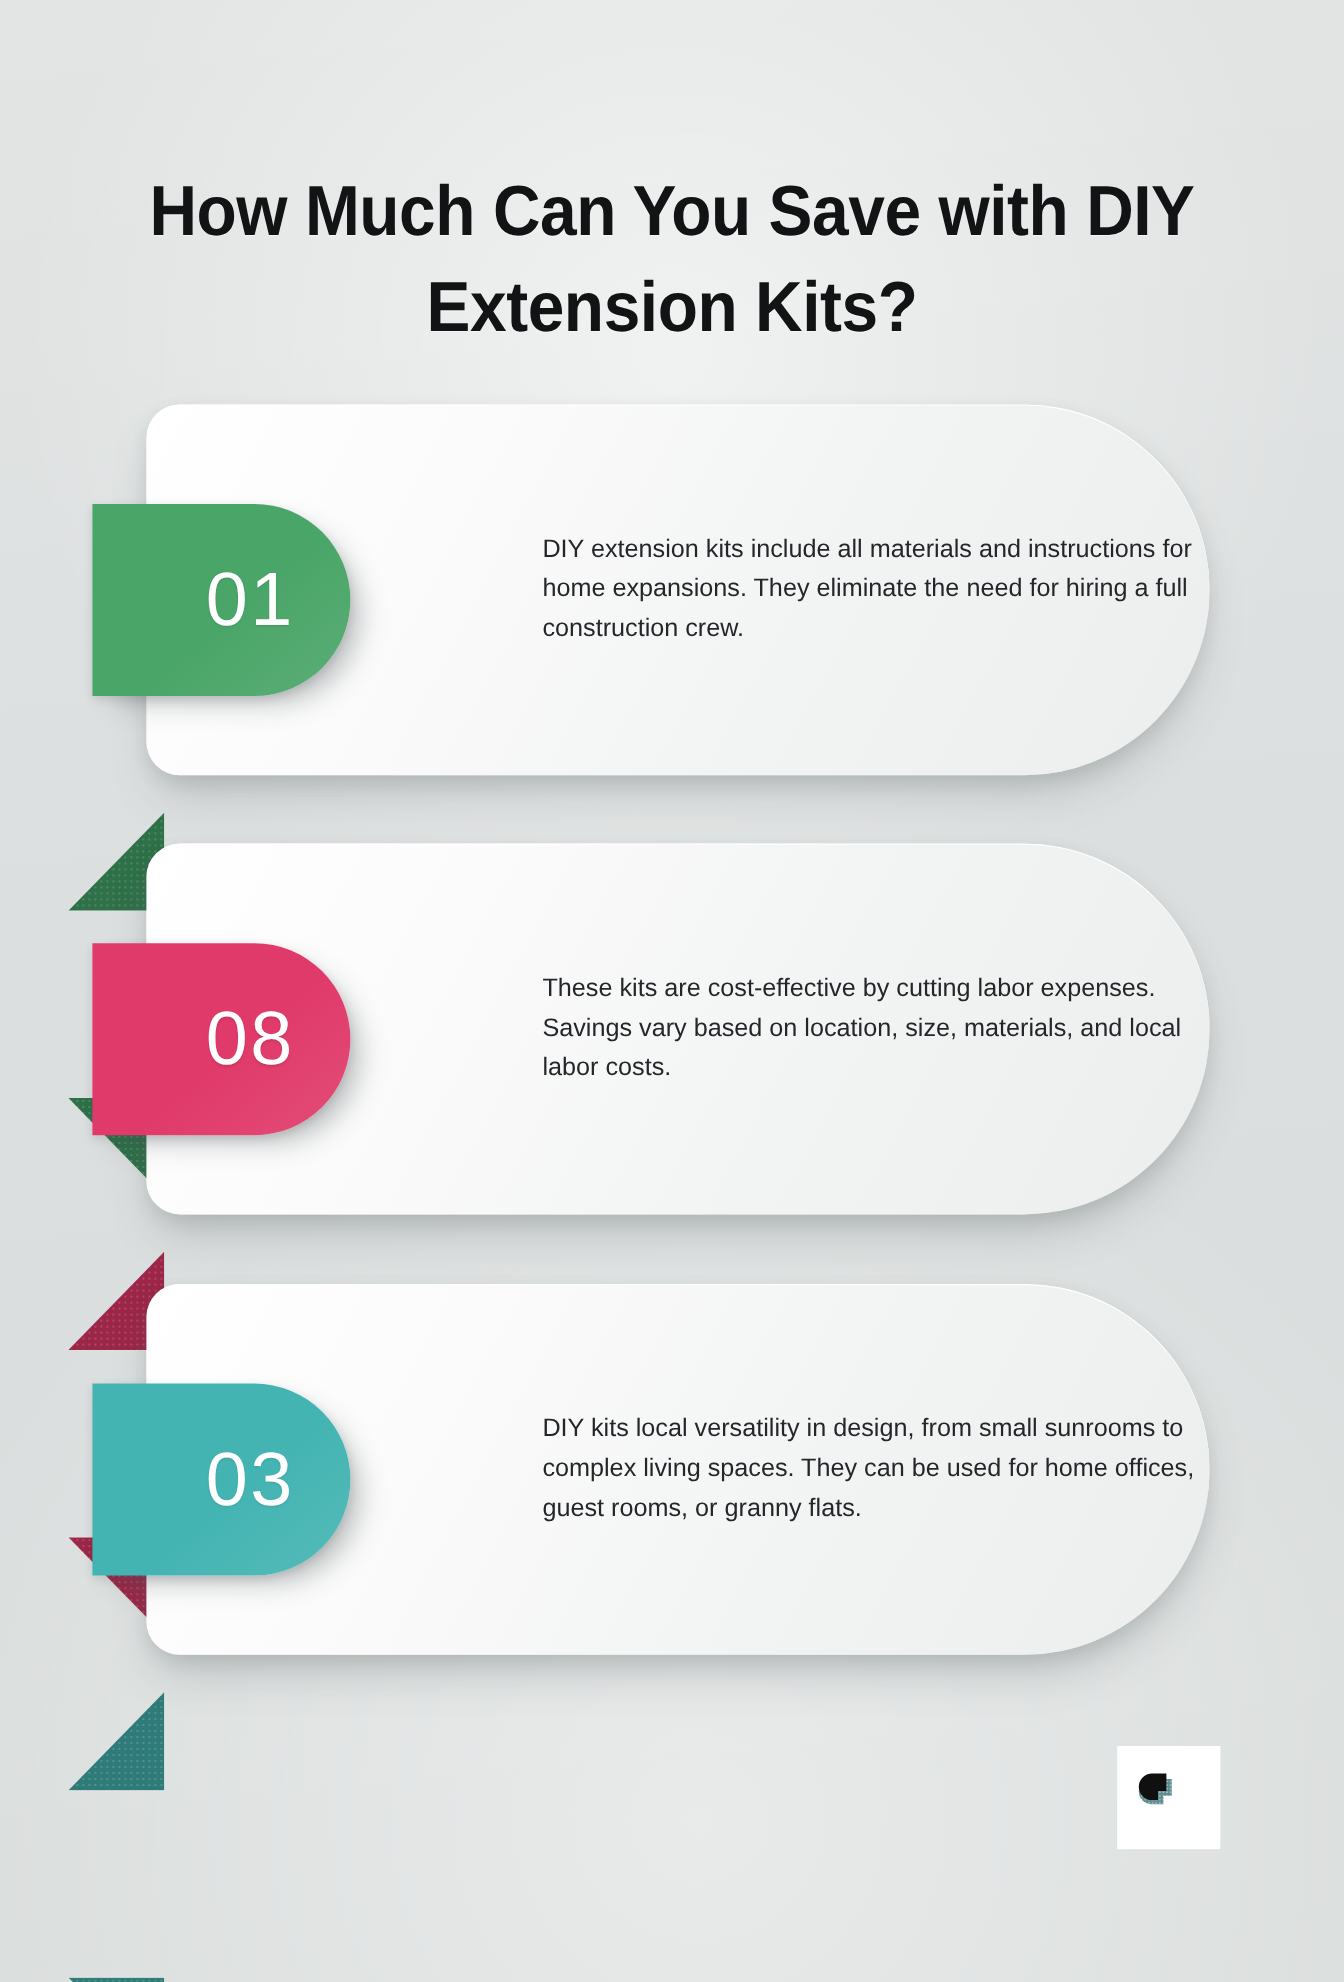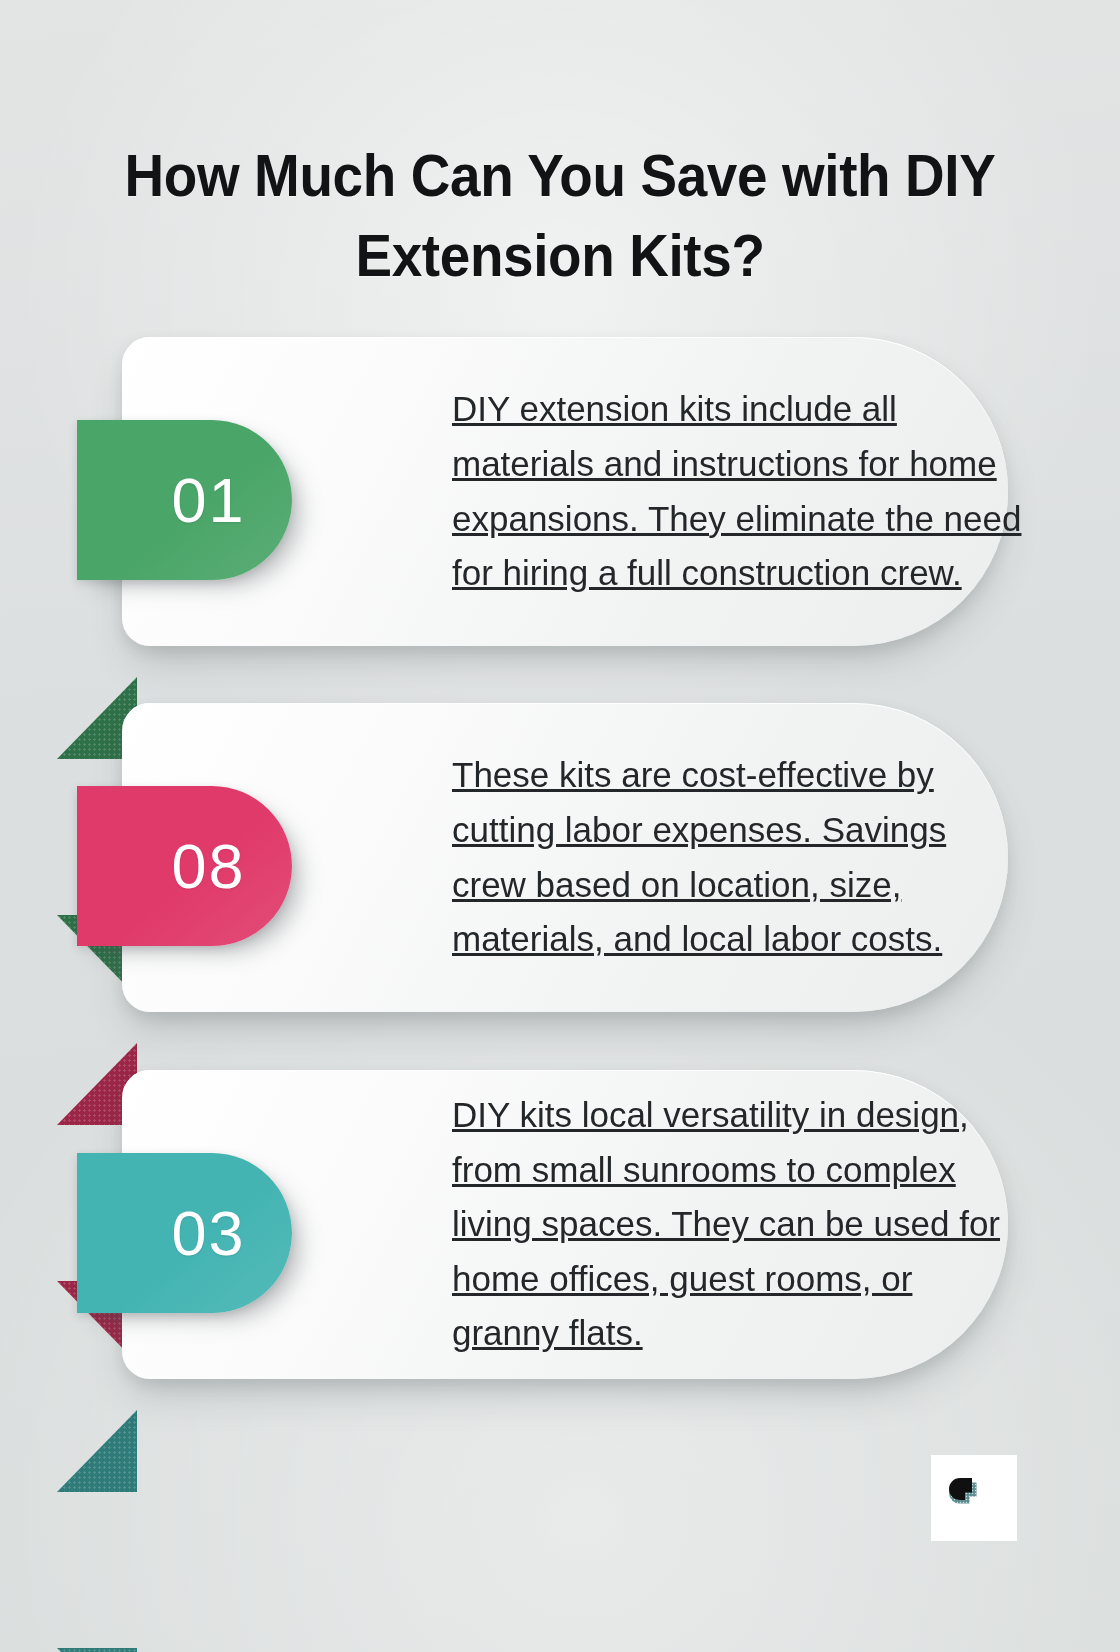--- a/index.html
+++ b/index.html
@@ -137,25 +137,24 @@
     position: absolute;
     left: 330px;
     top: 0;
     width: 570px;
     height: 309px;
     display: flex;
     align-items: center;
     z-index: 4;
   }
   .card-text span {
-    font-size: 35px;
+    font-size: 21px;
     line-height: 1.56;
     color: #23272a;
     font-weight: 400;
-    text-decoration: underline;
   }
 
   
   .logo-box {
     position: absolute;
     left: 931px;
     top: 1455px;
     width: 86px;
     height: 86px;
     background: #ffffff;
@@ -189,21 +188,21 @@
       <span class="badge-num">01</span>
     </div>
   </div>
 
   <div class="row row-2">
     <div class="fold fold-top" id="fold-2-top" style="background: rgb(156, 38, 71);"></div>
     <div class="fold fold-bottom" id="fold-2-bottom" style="background: rgb(156, 38, 71);"></div>
 
     <div class="card">
       <div class="card-text">
-        <span>These kits are cost-effective by cutting labor expenses. Savings crew based on location, size, materials, and local labor costs.</span>
+        <span>These kits are cost-effective by cutting labor expenses. Savings vary based on location, size, materials, and local labor costs.</span>
       </div>
     </div>
 
     <div class="badge" id="badge-2" style="background: linear-gradient(140deg, rgb(224, 58, 106) 0%, rgb(224, 58, 106) 55%, rgba(224, 58, 106, 0.9) 100%);">
       <span class="badge-num">08</span>
     </div>
   </div>
 
   <div class="row row-3">
     <div class="fold fold-top" id="fold-3-top" style="background: rgb(47, 123, 121);"></div>

